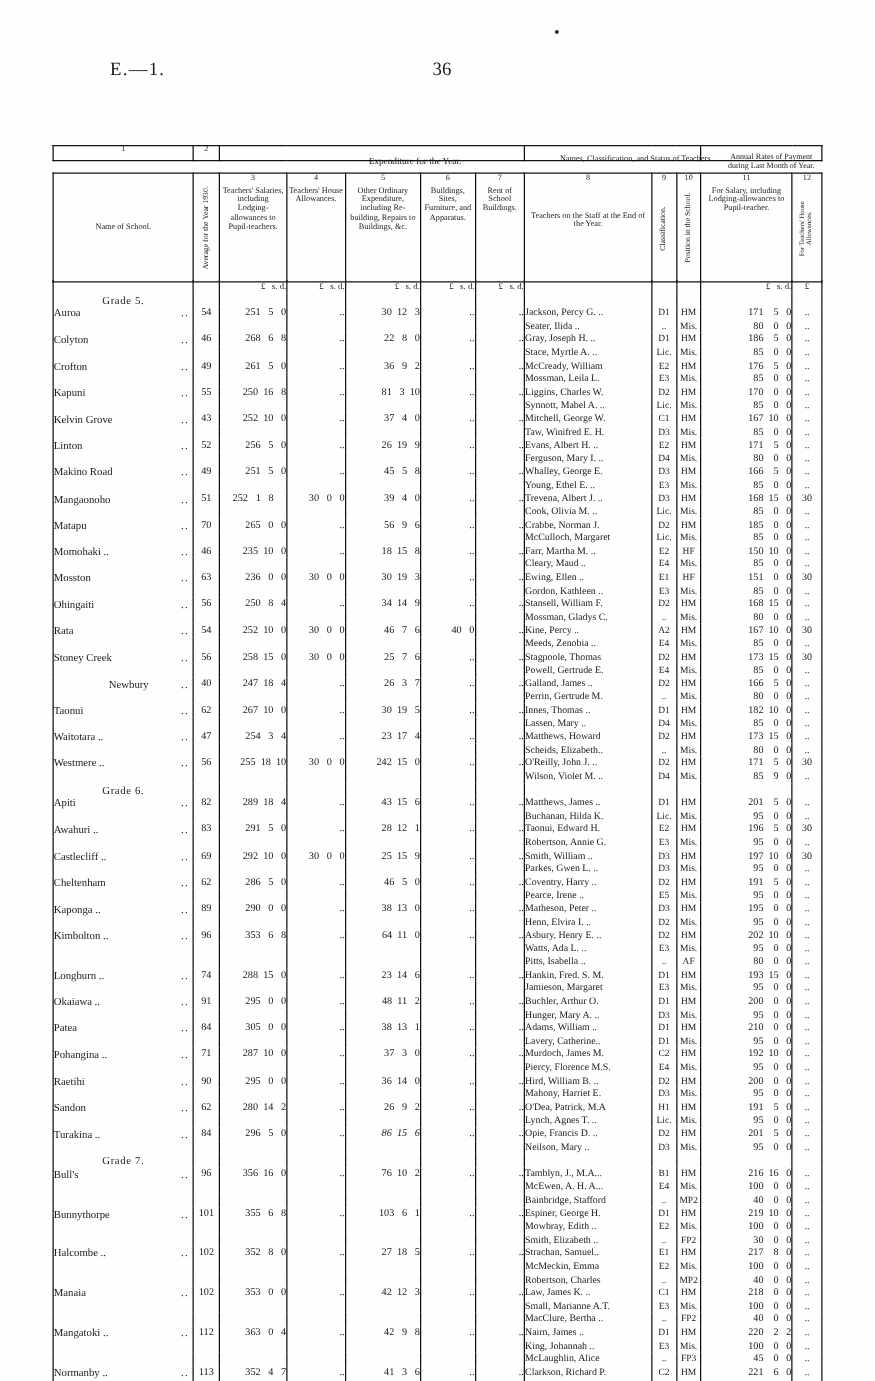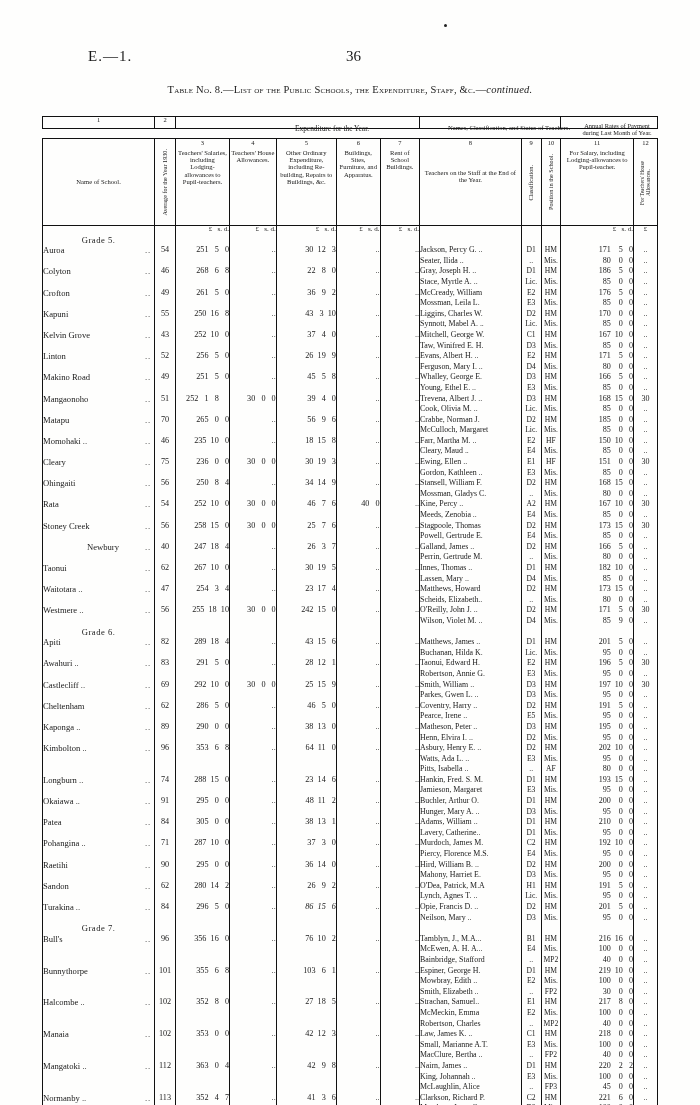--- a/index.html
+++ b/index.html
@@ -29,21 +29,20 @@
   .fee{text-align:center;font-size:8px;}
   .grade{font-size:8.6px;text-align:center;letter-spacing:.5px;}
 </style>
 </head>
 <body>
 
 <div class="page">
   <div class="dot"></div>
   <div class="hdr-left">E.—1.</div>
   <div class="hdr-page">36</div>
-  <div class="title"><span class="sc">Table No. 8.—List of the Public Schools, the Expenditure, Staff, &amp;c.—</span><i>continued.</i></div>
 
   <table class="tbl">
     <colgroup>
       <col style="width:108px">
         <col style="width:20px">
         <col style="width:52px">
         <col style="width:45px">
         <col style="width:58px">
         <col style="width:42px">
         <col style="width:38px">
@@ -276,21 +275,21 @@
           <td class="cls" style="border-top: none; border-bottom: none; line-height: 10.6px; height: 10.6px;">E3</td>
           <td class="pos" style="border-top: none; border-bottom: none; line-height: 10.6px; height: 10.6px;">Mis.</td>
           <td class="pay" style="border-top: none; border-bottom: none; line-height: 10.6px; height: 10.6px;">85    0   0</td>
           <td class="fee" style="border-top: none; border-bottom: none; line-height: 10.6px; height: 10.6px;">..</td>
         </tr>
         <tr>
           <td class="school" rowspan="2" style="border-top: none; border-bottom: none; line-height: 10.6px; height: 10.6px;"><span>Kapuni</span><span class="dots">..</span></td>
           <td class="num" rowspan="2" style="border-top: none; border-bottom: none; line-height: 10.6px; height: 10.6px;">55</td>
           <td class="money" rowspan="2" style="border-top: none; border-bottom: none; line-height: 10.6px; height: 10.6px;">250  16   8</td>
           <td class="money" rowspan="2" style="border-top: none; border-bottom: none; line-height: 10.6px; height: 10.6px;">..</td>
-          <td class="money" rowspan="2" style="border-top: none; border-bottom: none; line-height: 10.6px; height: 10.6px;">43   3  10</td>
+          <td class="money" rowspan="2" style="border-top: none; border-bottom: none; line-height: 10.6px; height: 10.6px;">81   3  10</td>
           <td class="money2" rowspan="2" style="border-top: none; border-bottom: none; line-height: 10.6px; height: 10.6px;">..</td>
           <td class="money2" rowspan="2" style="border-top: none; border-bottom: none; line-height: 10.6px; height: 10.6px;">..</td>
           <td class="teach" style="border-top: none; border-bottom: none; line-height: 10.6px; height: 10.6px;">Liggins, Charles W.</td>
           <td class="cls" style="border-top: none; border-bottom: none; line-height: 10.6px; height: 10.6px;">D2</td>
           <td class="pos" style="border-top: none; border-bottom: none; line-height: 10.6px; height: 10.6px;">HM</td>
           <td class="pay" style="border-top: none; border-bottom: none; line-height: 10.6px; height: 10.6px;">170    0   0</td>
           <td class="fee" style="border-top: none; border-bottom: none; line-height: 10.6px; height: 10.6px;">..</td>
         </tr>
         <tr>
           <td class="teach" style="border-top: none; border-bottom: none; line-height: 10.6px; height: 10.6px;">Synnott, Mabel A. ..</td>
@@ -419,22 +418,22 @@
           <td class="fee" style="border-top: none; border-bottom: none; line-height: 10.6px; height: 10.6px;">..</td>
         </tr>
         <tr>
           <td class="teach" style="border-top: none; border-bottom: none; line-height: 10.6px; height: 10.6px;">Cleary, Maud      ..</td>
           <td class="cls" style="border-top: none; border-bottom: none; line-height: 10.6px; height: 10.6px;">E4</td>
           <td class="pos" style="border-top: none; border-bottom: none; line-height: 10.6px; height: 10.6px;">Mis.</td>
           <td class="pay" style="border-top: none; border-bottom: none; line-height: 10.6px; height: 10.6px;">85    0   0</td>
           <td class="fee" style="border-top: none; border-bottom: none; line-height: 10.6px; height: 10.6px;">..</td>
         </tr>
         <tr>
-          <td class="school" rowspan="2" style="border-top: none; border-bottom: none; line-height: 10.6px; height: 10.6px;"><span>Cleary</span><span class="dots">..</span></td>
-          <td class="num" rowspan="2" style="border-top: none; border-bottom: none; line-height: 10.6px; height: 10.6px;">75</td>
+          <td class="school" rowspan="2" style="border-top: none; border-bottom: none; line-height: 10.6px; height: 10.6px;"><span>Mosston</span><span class="dots">..</span></td>
+          <td class="num" rowspan="2" style="border-top: none; border-bottom: none; line-height: 10.6px; height: 10.6px;">63</td>
           <td class="money" rowspan="2" style="border-top: none; border-bottom: none; line-height: 10.6px; height: 10.6px;">236   0   0</td>
           <td class="money" rowspan="2" style="border-top: none; border-bottom: none; line-height: 10.6px; height: 10.6px;">30   0   0</td>
           <td class="money" rowspan="2" style="border-top: none; border-bottom: none; line-height: 10.6px; height: 10.6px;">30  19   3</td>
           <td class="money2" rowspan="2" style="border-top: none; border-bottom: none; line-height: 10.6px; height: 10.6px;">..</td>
           <td class="money2" rowspan="2" style="border-top: none; border-bottom: none; line-height: 10.6px; height: 10.6px;">..</td>
           <td class="teach" style="border-top: none; border-bottom: none; line-height: 10.6px; height: 10.6px;">Ewing, Ellen        ..</td>
           <td class="cls" style="border-top: none; border-bottom: none; line-height: 10.6px; height: 10.6px;">E1</td>
           <td class="pos" style="border-top: none; border-bottom: none; line-height: 10.6px; height: 10.6px;">HF</td>
           <td class="pay" style="border-top: none; border-bottom: none; line-height: 10.6px; height: 10.6px;">151    0   0</td>
           <td class="fee" style="border-top: none; border-bottom: none; line-height: 10.6px; height: 10.6px;">30</td>

